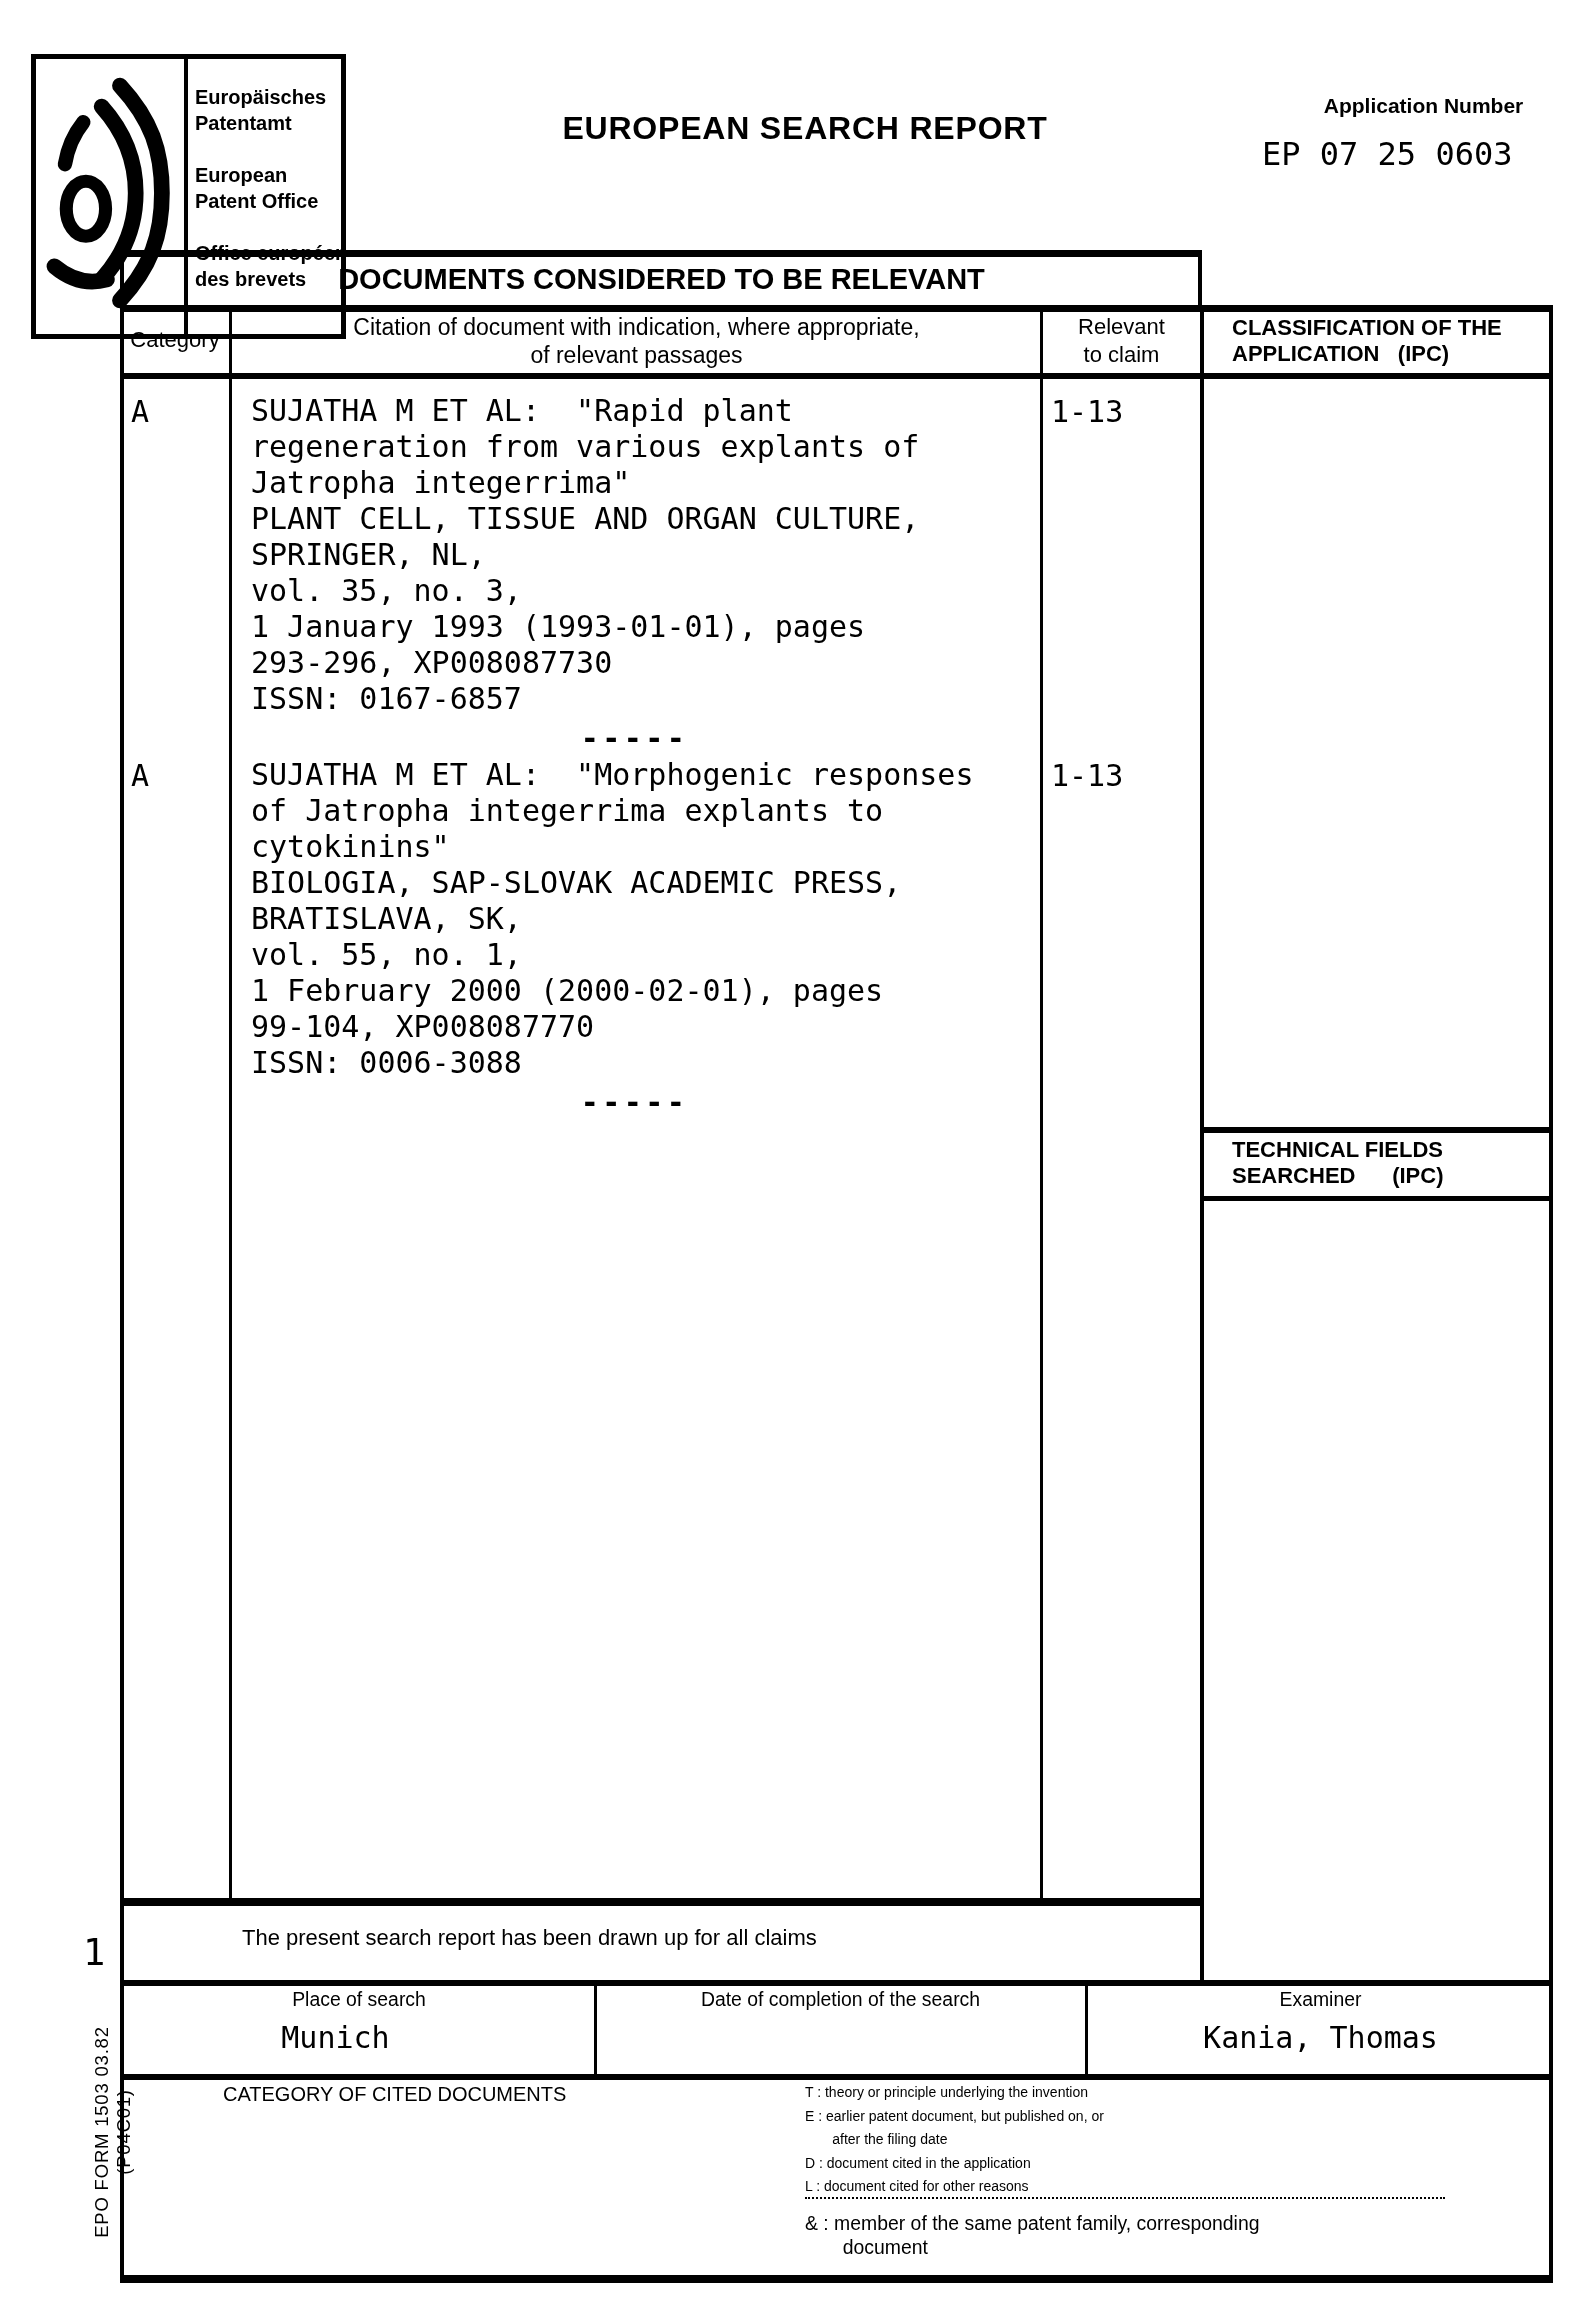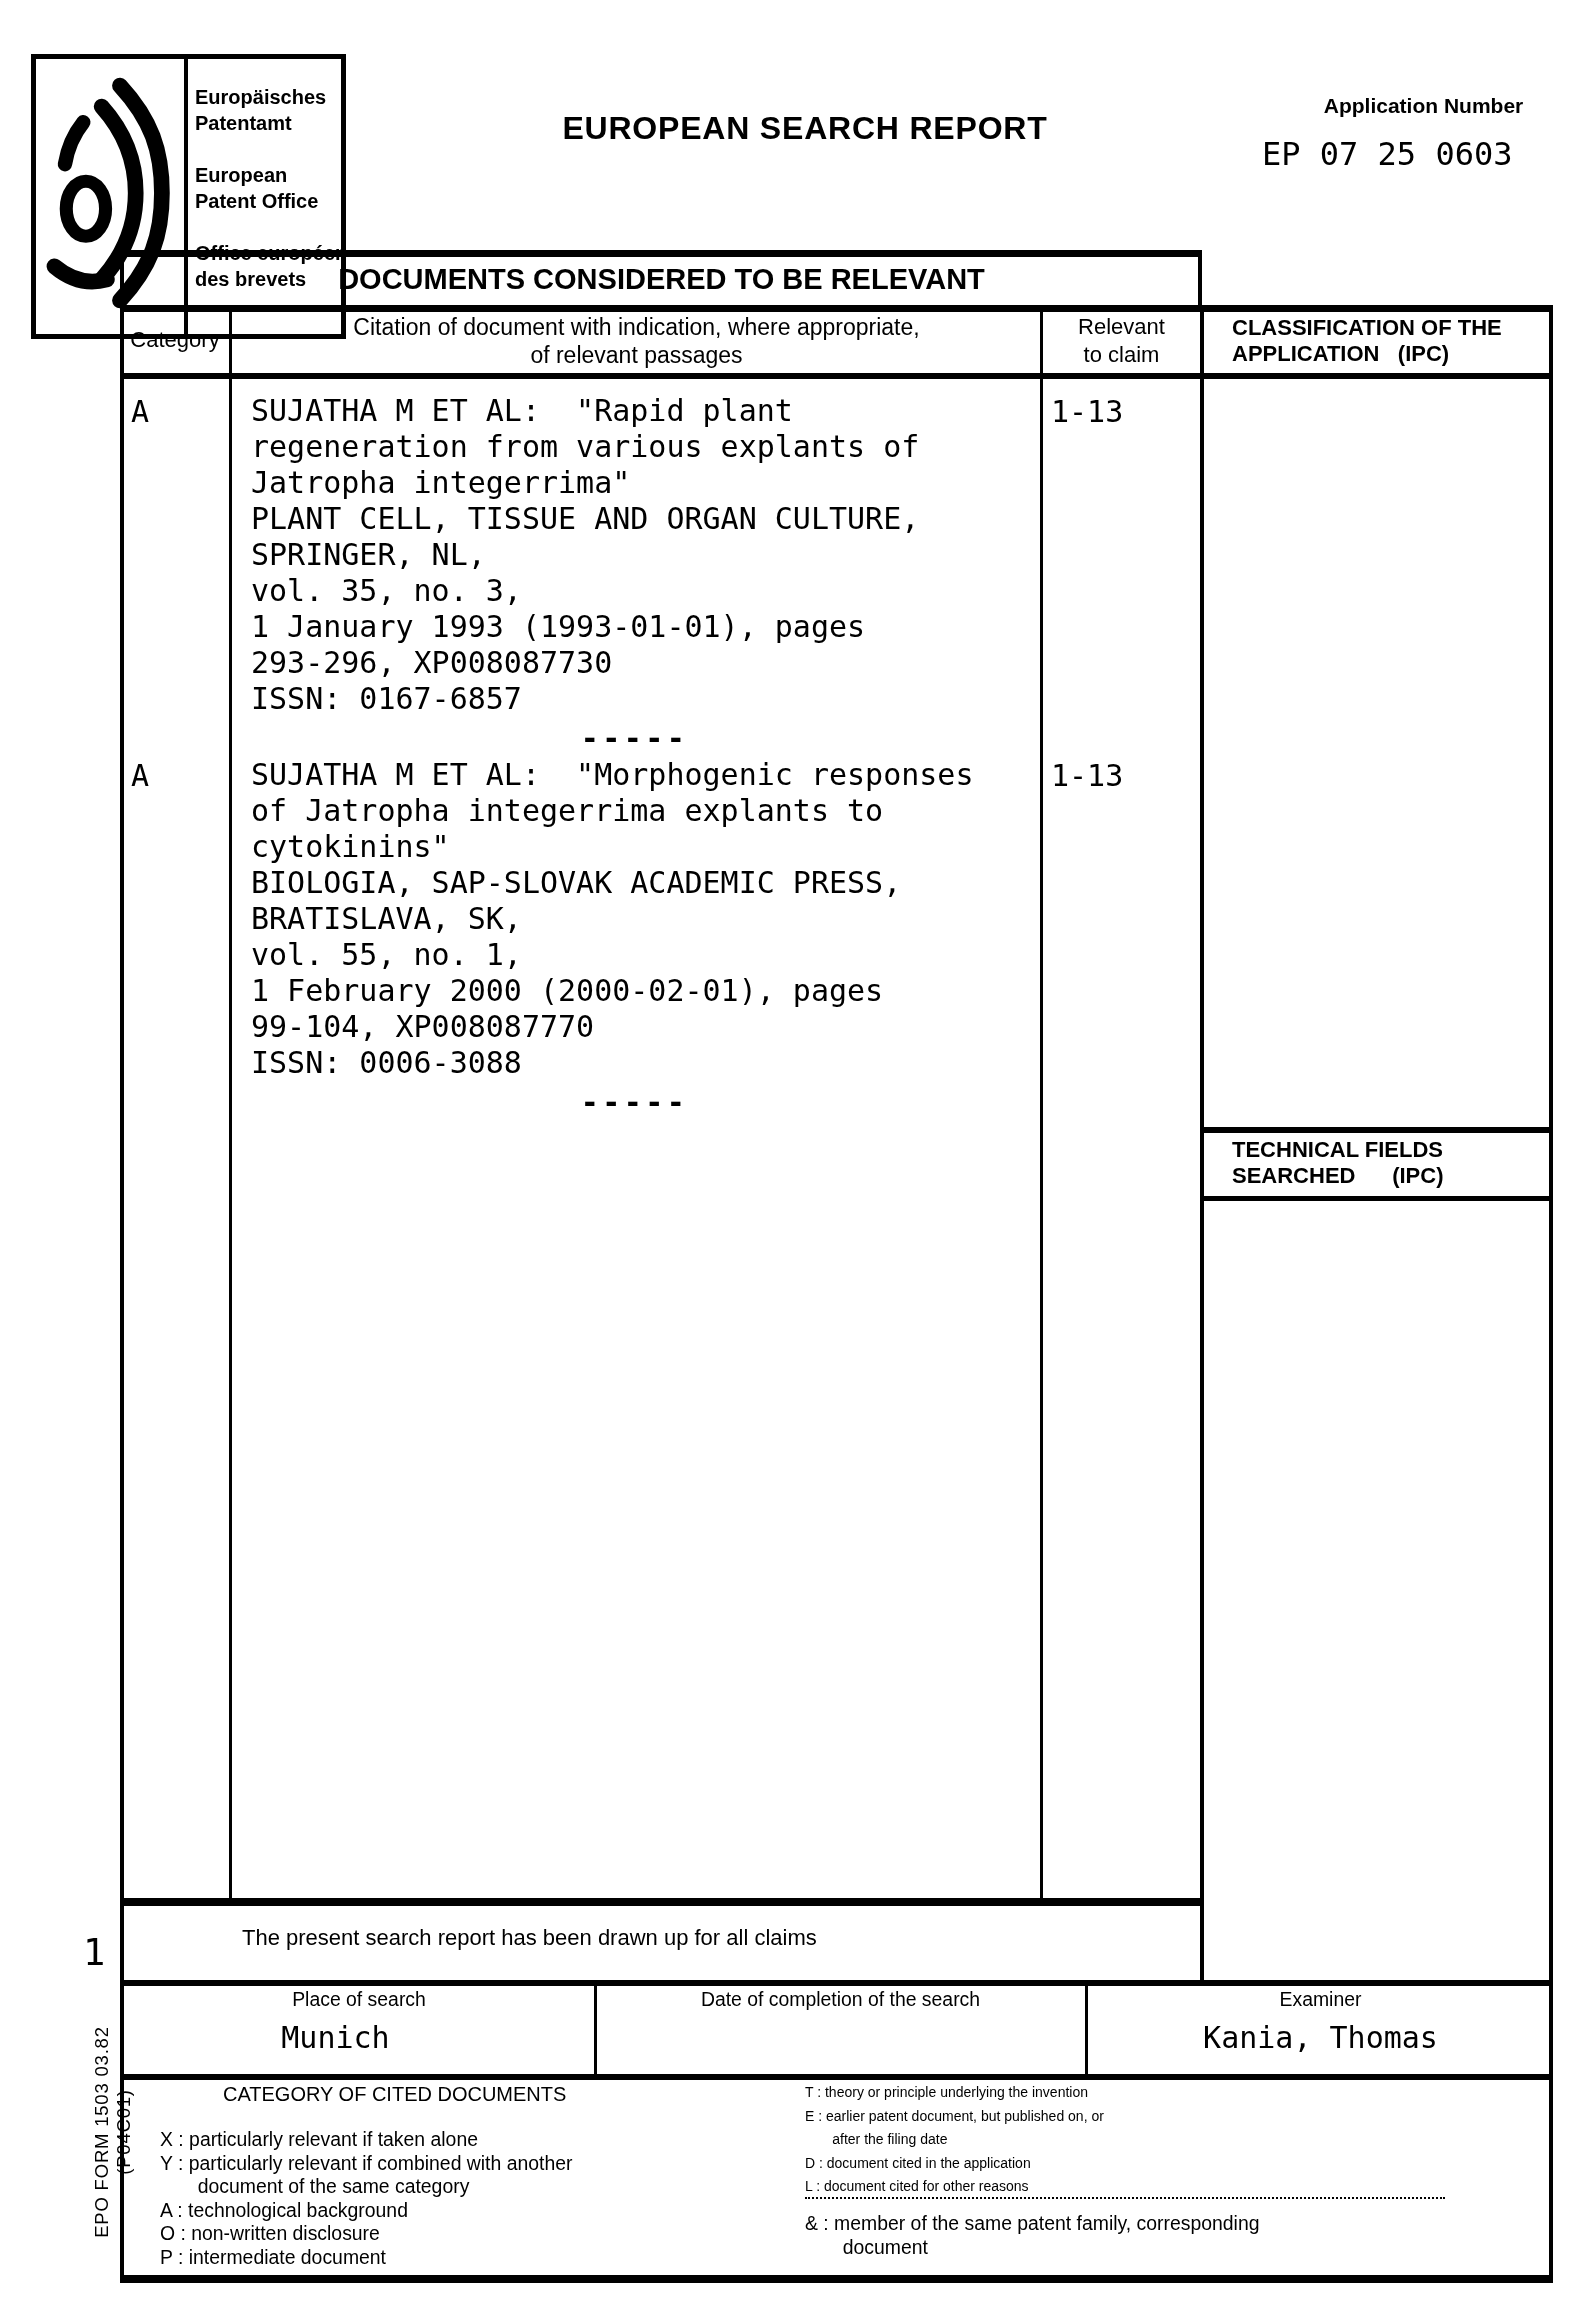--- a/index.html
+++ b/index.html
@@ -101,26 +101,20 @@
   <div class="abs sans" style="left:242px;top:1925px;font-size:22px;">The present search report has been drawn up for all claims</div>
   <div class="abs mono" style="left:83px;top:1931px;font-size:37px;">1</div>
 
   <div class="abs sans ctr" style="left:125px;top:1988px;width:468px;font-size:19.4px;">Place of search</div>
   <div class="abs mono ctr" style="left:125px;top:2020px;width:421px;font-size:30px;">Munich</div>
   <div class="abs sans ctr" style="left:597px;top:1988px;width:487px;font-size:19.4px;">Date of completion of the search</div>
   <div class="abs sans ctr" style="left:1089px;top:1988px;width:463px;font-size:19.4px;">Examiner</div>
   <div class="abs mono ctr" style="left:1089px;top:2020px;width:463px;font-size:30px;">Kania, Thomas</div>
 
   <div class="abs sans" style="left:223px;top:2083px;font-size:20px;">CATEGORY OF CITED DOCUMENTS</div>
-  <div class="abs sans b pre" style="left:160px;top:2128px;font-size:19.4px;line-height:23.6px;font-weight:normal;">X : particularly relevant if taken alone
-Y : particularly relevant if combined with another
-       document of the same category
-A : technological background
-O : non-written disclosure
-P : intermediate document</div>
   <div class="abs sans pre" style="left:805px;top:2081px;font-size:14px;line-height:23.6px;">T : theory or principle underlying the invention
 E : earlier patent document, but published on, or
        after the filing date
 D : document cited in the application
 L : document cited for other reasons</div>
   <div class="abs" style="left:805px;top:2197px;width:640px;height:0;border-bottom:2.5px dotted #000;"></div>
   <div class="abs sans pre" style="left:805px;top:2212px;font-size:19.4px;line-height:23.6px;">&amp; : member of the same patent family, corresponding
        document</div>
 
   <div class="abs sans ctr" style="left:-46px;top:2121px;width:295px;height:22px;font-size:18.5px;

